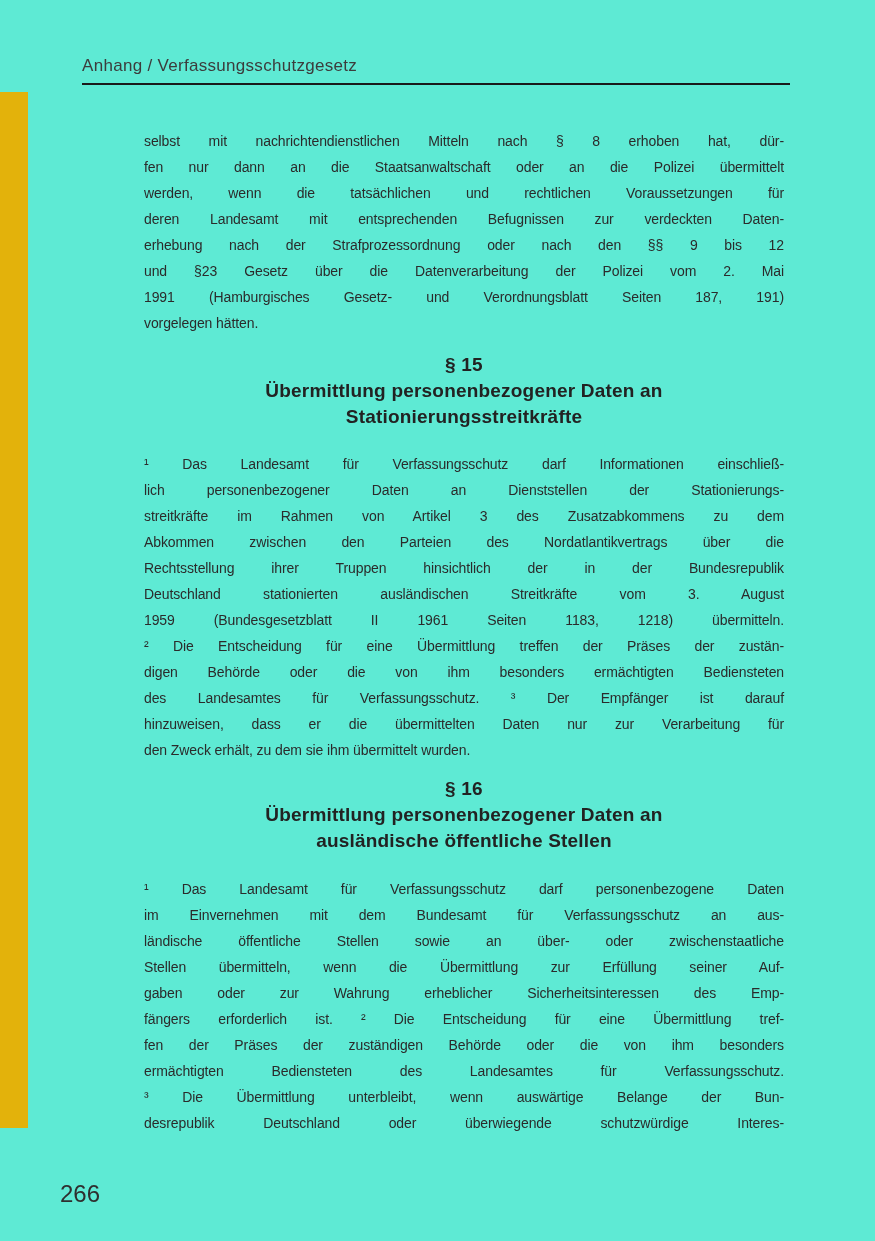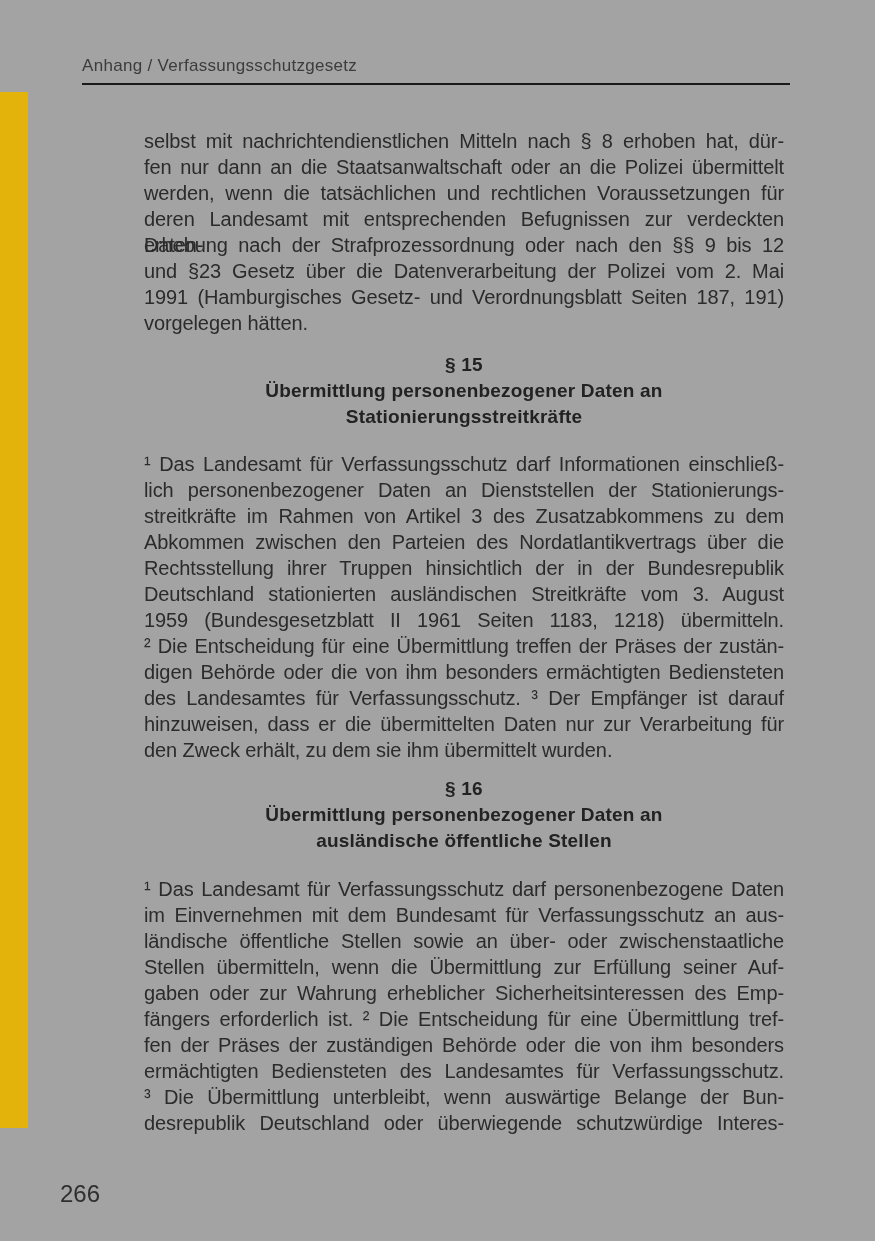--- a/index.html
+++ b/index.html
@@ -1,21 +1,21 @@
 <!DOCTYPE html>
 <html style="--accent: #E3B20B;"><head>
 <meta charset="utf-8">
 <style>
   :root { --accent: #E3B20B; --ink: #2b2b2b; }
   html, body { margin: 0; padding: 0; background: #ffffff; }
   .page {
     position: relative;
     width: 875px;
     height: 1241px;
-    background: #a3a3a3;
+    background: #5eead4;
     overflow: hidden;
     font-family: "Liberation Sans", sans-serif;
     color: var(--ink);
   }
   .running-header {
     position: absolute;
     left: 82px;
     top: 56px;
     font-size: 17px;
     letter-spacing: 0.3px;
@@ -39,21 +39,21 @@
   }
   .content {
     position: absolute;
     left: 144px;
     top: 128px;
     width: 640px;
   }
   .para .line {
     height: 26px;
     line-height: 26px;
-    font-size: 20px;
+    font-size: 14px;
     letter-spacing: -0.1px;
     white-space: normal;
     text-align: justify;
     text-align-last: justify;
     color: var(--ink);
   }
   .para.end-left .line:last-child {
     text-align-last: left;
   }
   .section-heading { font-weight: 700; }

